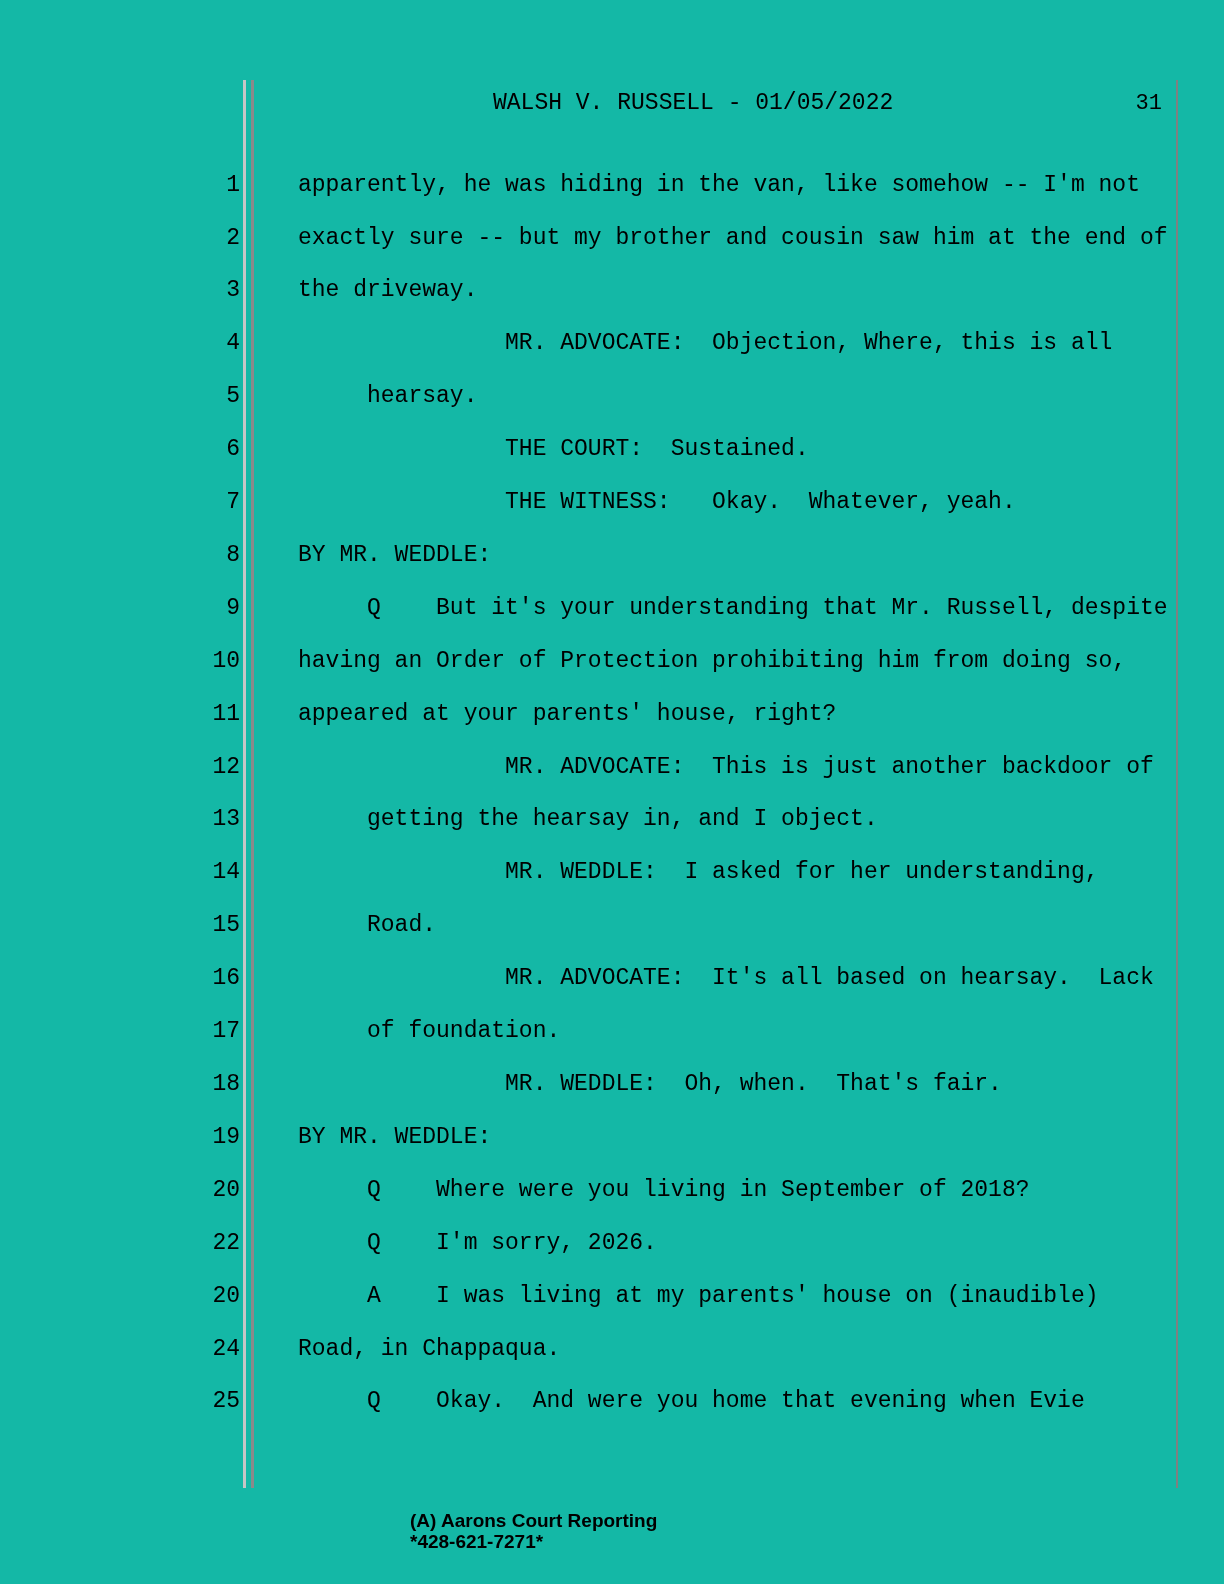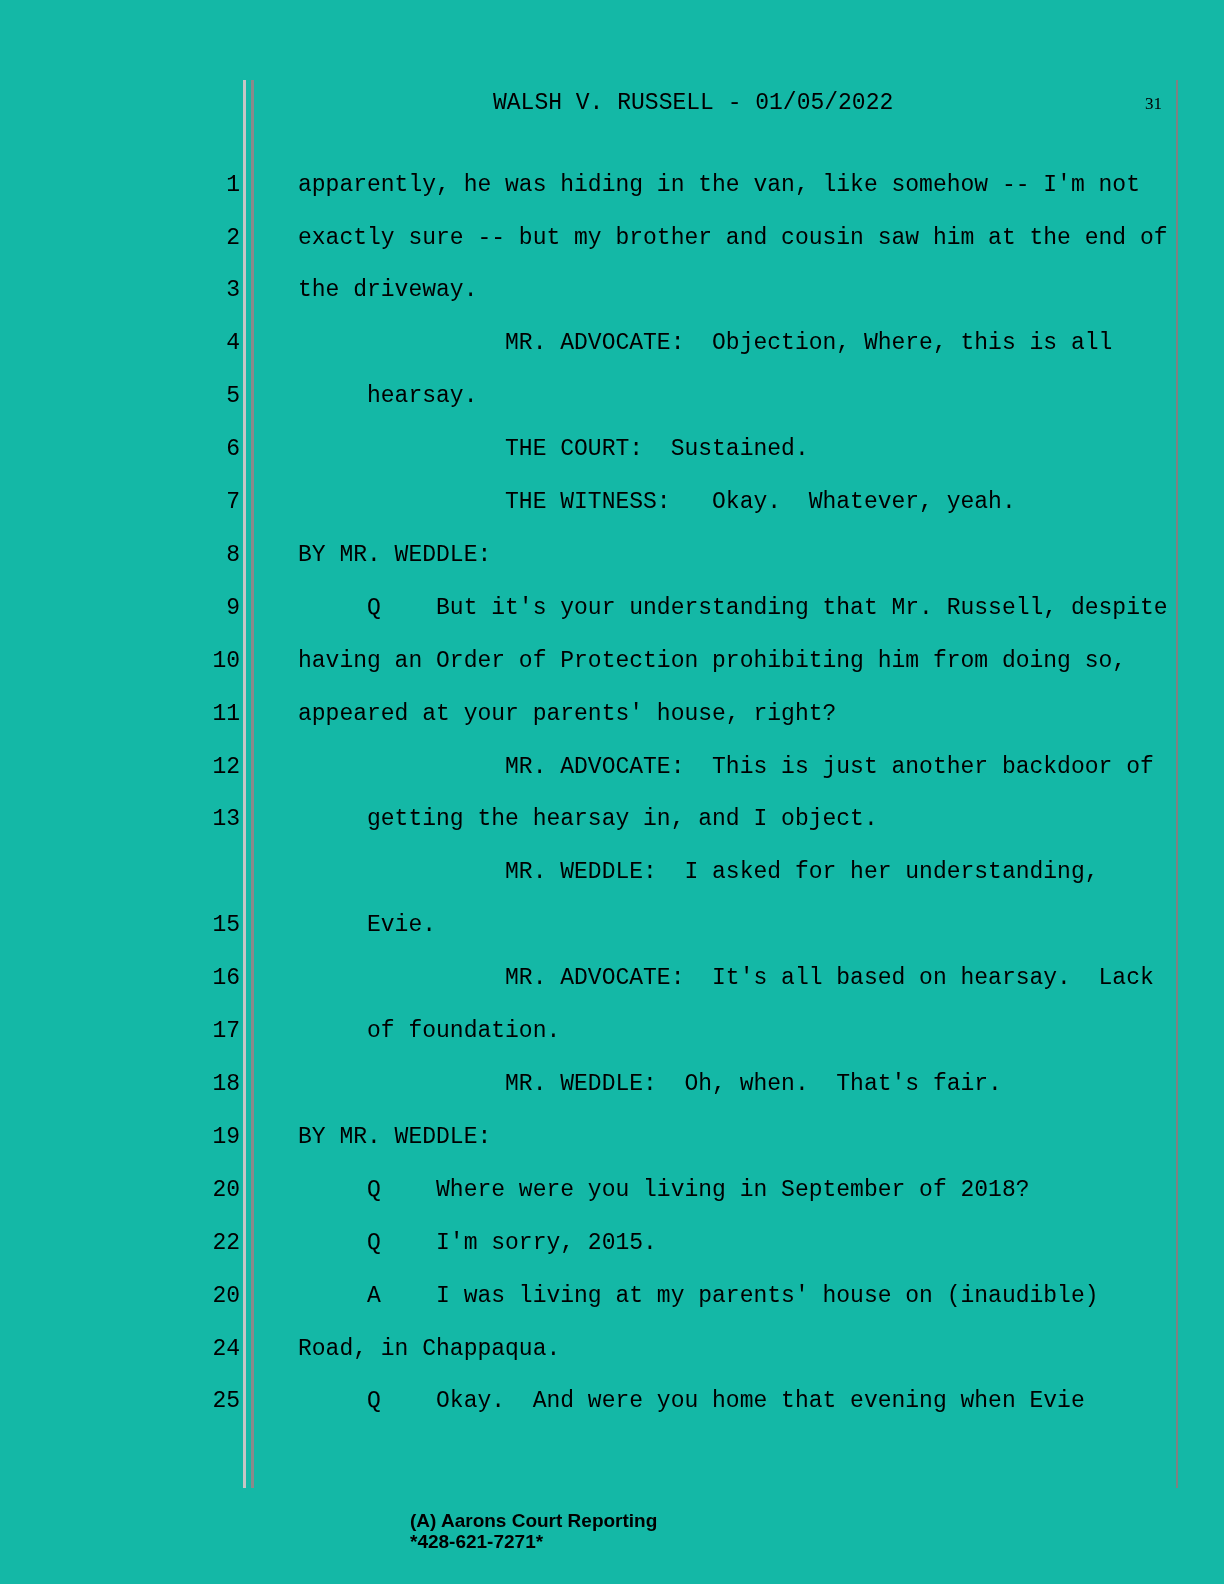--- a/index.html
+++ b/index.html
@@ -24,23 +24,22 @@
     font-size: 23px;
     line-height: 23px;
     white-space: pre;
   }
   .page-number {
     position: absolute;
     left: 1090px;
     top: 92px;
     width: 72px;
     text-align: right;
-    font-size: 17px;
+    font-size: 22px;
     line-height: 23px;
-    font-family: Liberation Serif, serif;
   }
   .rule {
     position: absolute;
     top: 80px;
     height: 1408px;
   }
   .rule-left-light  { left: 243px;  width: 3px; background: #c6c6c6; }
   .rule-left-dark   { left: 251px;  width: 3px; background: #8a8a8a; }
   .rule-right       { left: 1176px; width: 2px; background: #808080; }
   .lines {
@@ -142,25 +141,26 @@
       </div>
     <div class="row">
         <span class="num">12</span>
         <span class="txt">               MR. ADVOCATE:  This is just another backdoor of</span>
       </div>
     <div class="row">
         <span class="num">13</span>
         <span class="txt">     getting the hearsay in, and I object.</span>
       </div>
     <div class="row">
+        <span class="num">14</span>
         <span class="txt">               MR. WEDDLE:  I asked for her understanding,</span>
       </div>
     <div class="row">
         <span class="num">15</span>
-        <span class="txt">     Evie.</span>
+        <span class="txt">     Road.</span>
       </div>
     <div class="row">
         <span class="num">16</span>
         <span class="txt">               MR. ADVOCATE:  It's all based on hearsay.  Lack</span>
       </div>
     <div class="row">
         <span class="num">17</span>
         <span class="txt">     of foundation.</span>
       </div>
     <div class="row">
@@ -170,21 +170,21 @@
     <div class="row">
         <span class="num">19</span>
         <span class="txt">BY MR. WEDDLE:</span>
       </div>
     <div class="row">
         <span class="num">20</span>
         <span class="txt">     Q    Where were you living in September of 2018?</span>
       </div>
     <div class="row">
         <span class="num">22</span>
-        <span class="txt">     Q    I'm sorry, 2015.</span>
+        <span class="txt">     Q    I'm sorry, 2026.</span>
       </div>
     <div class="row">
         <span class="num">20</span>
         <span class="txt">     A    I was living at my parents' house on (inaudible)</span>
       </div>
     <div class="row">
         <span class="num">24</span>
         <span class="txt">Road, in Chappaqua.</span>
       </div>
     <div class="row">

